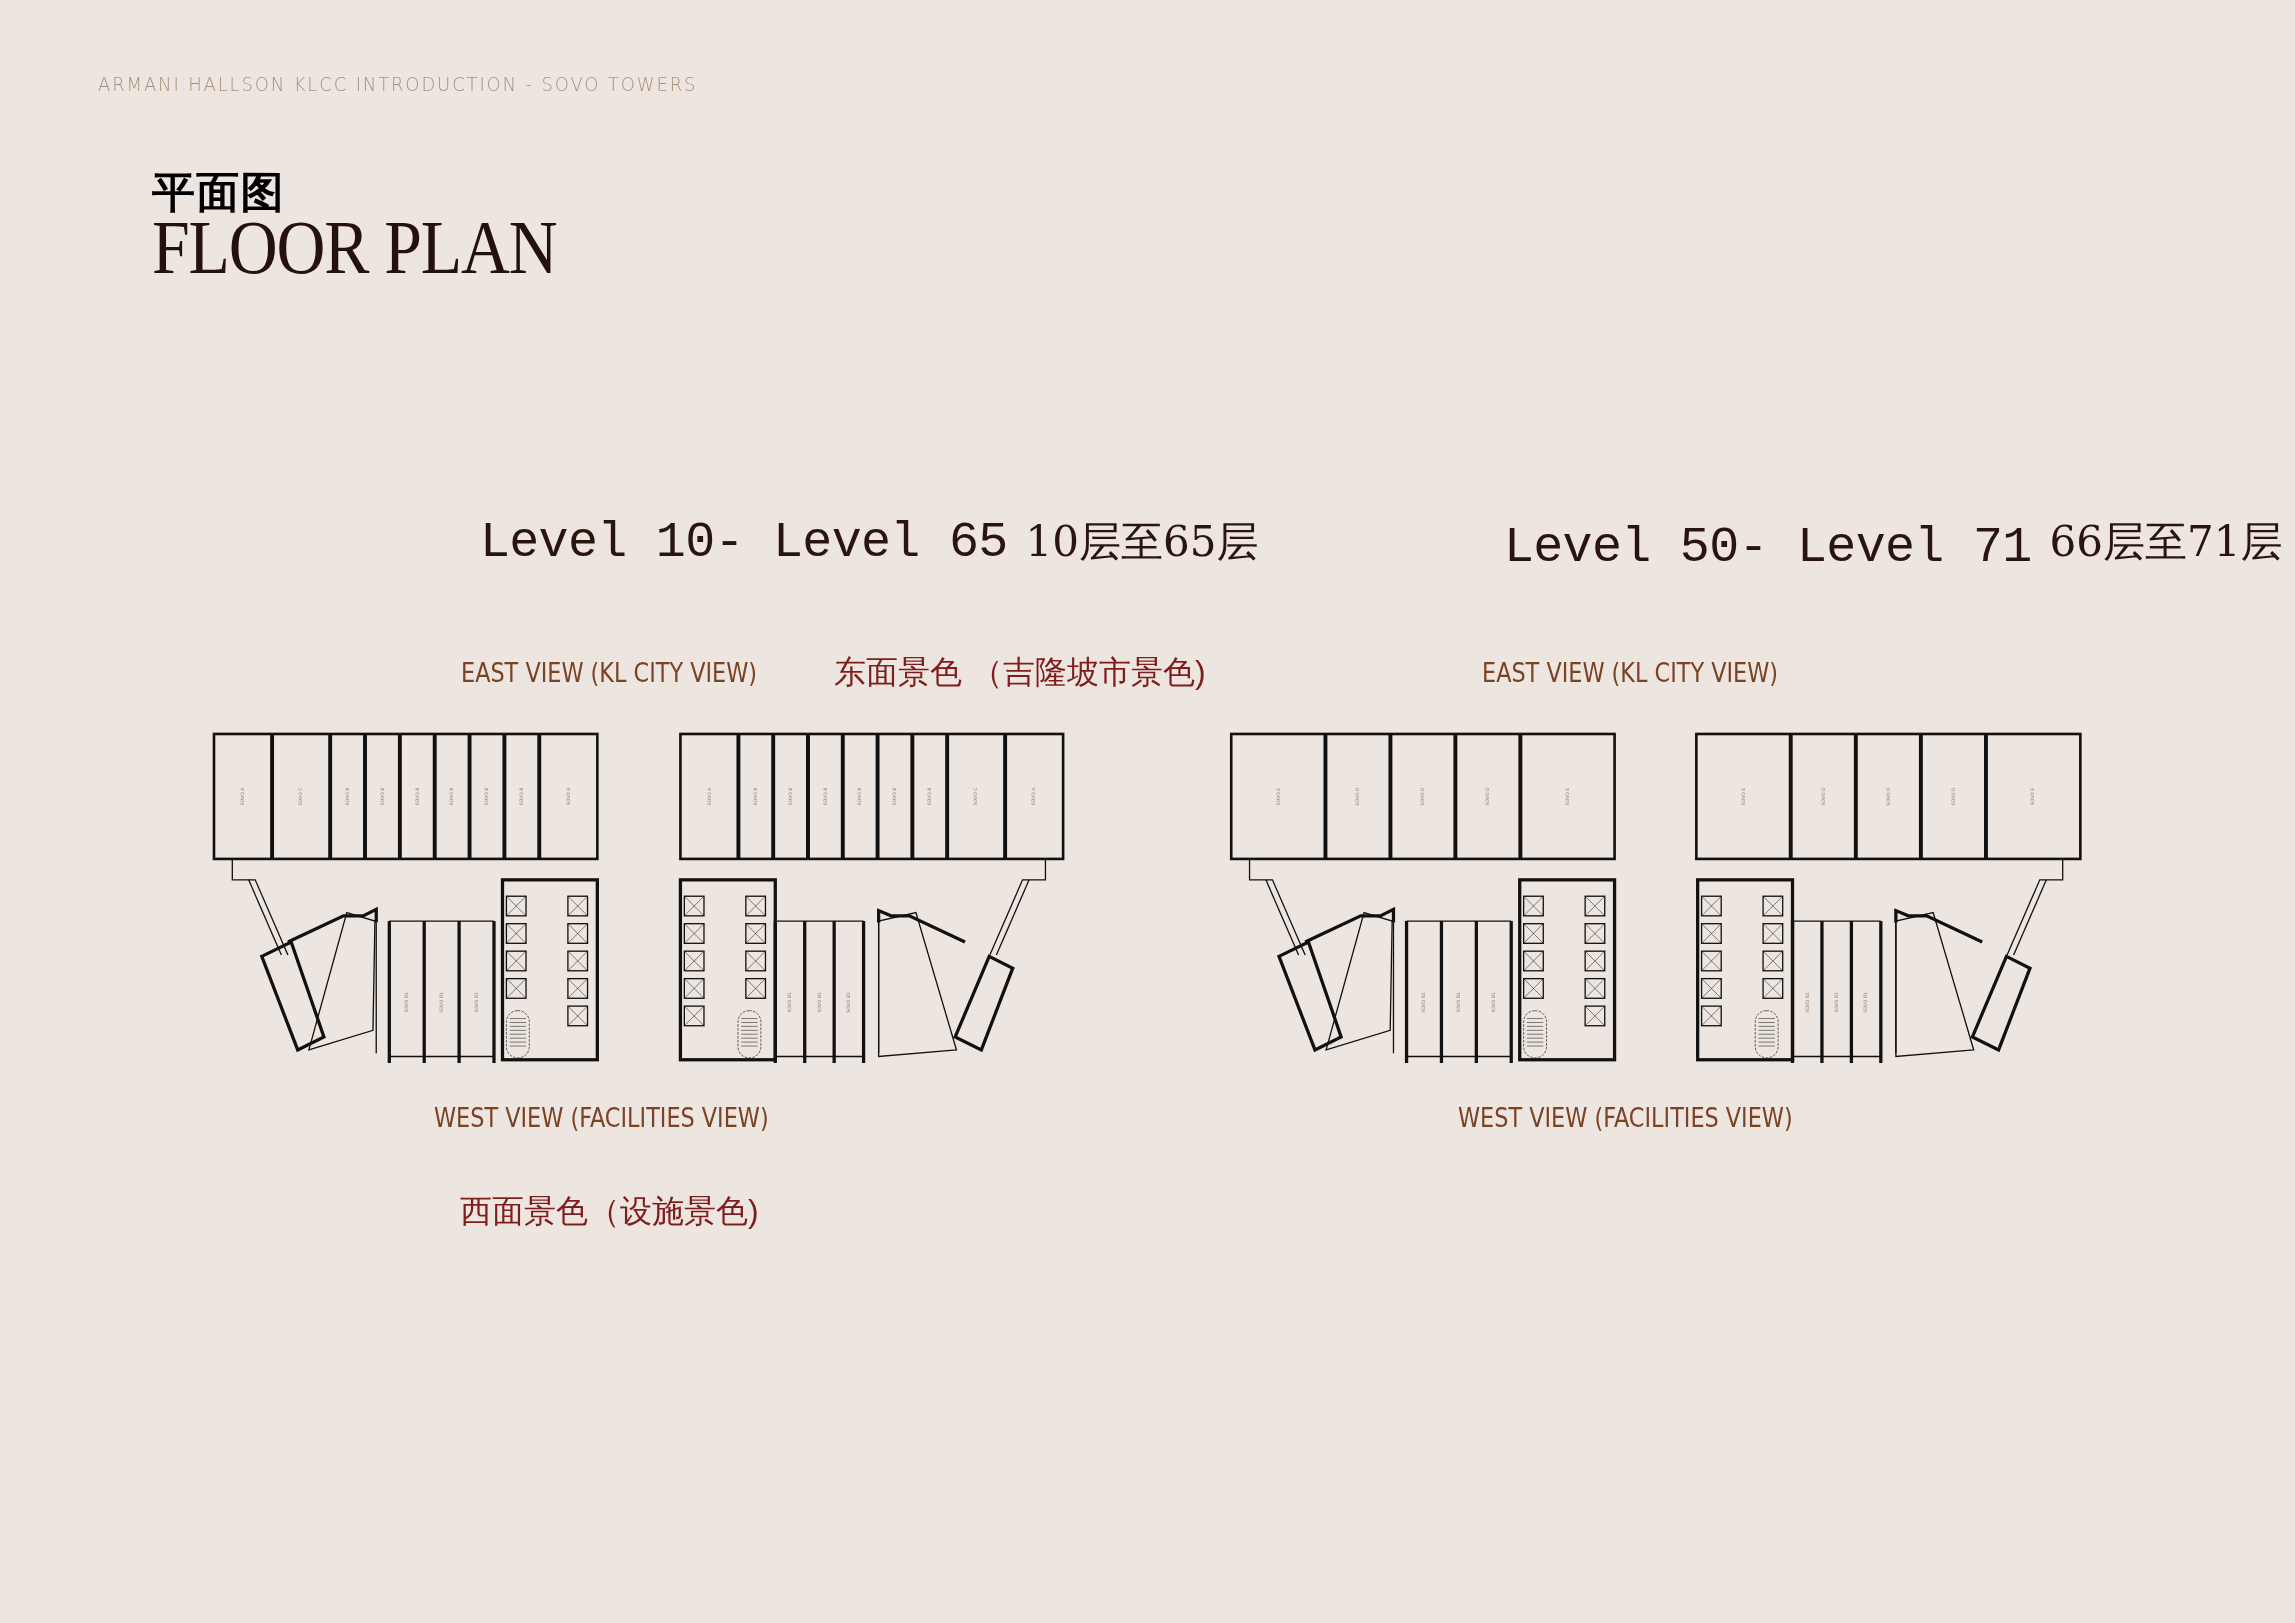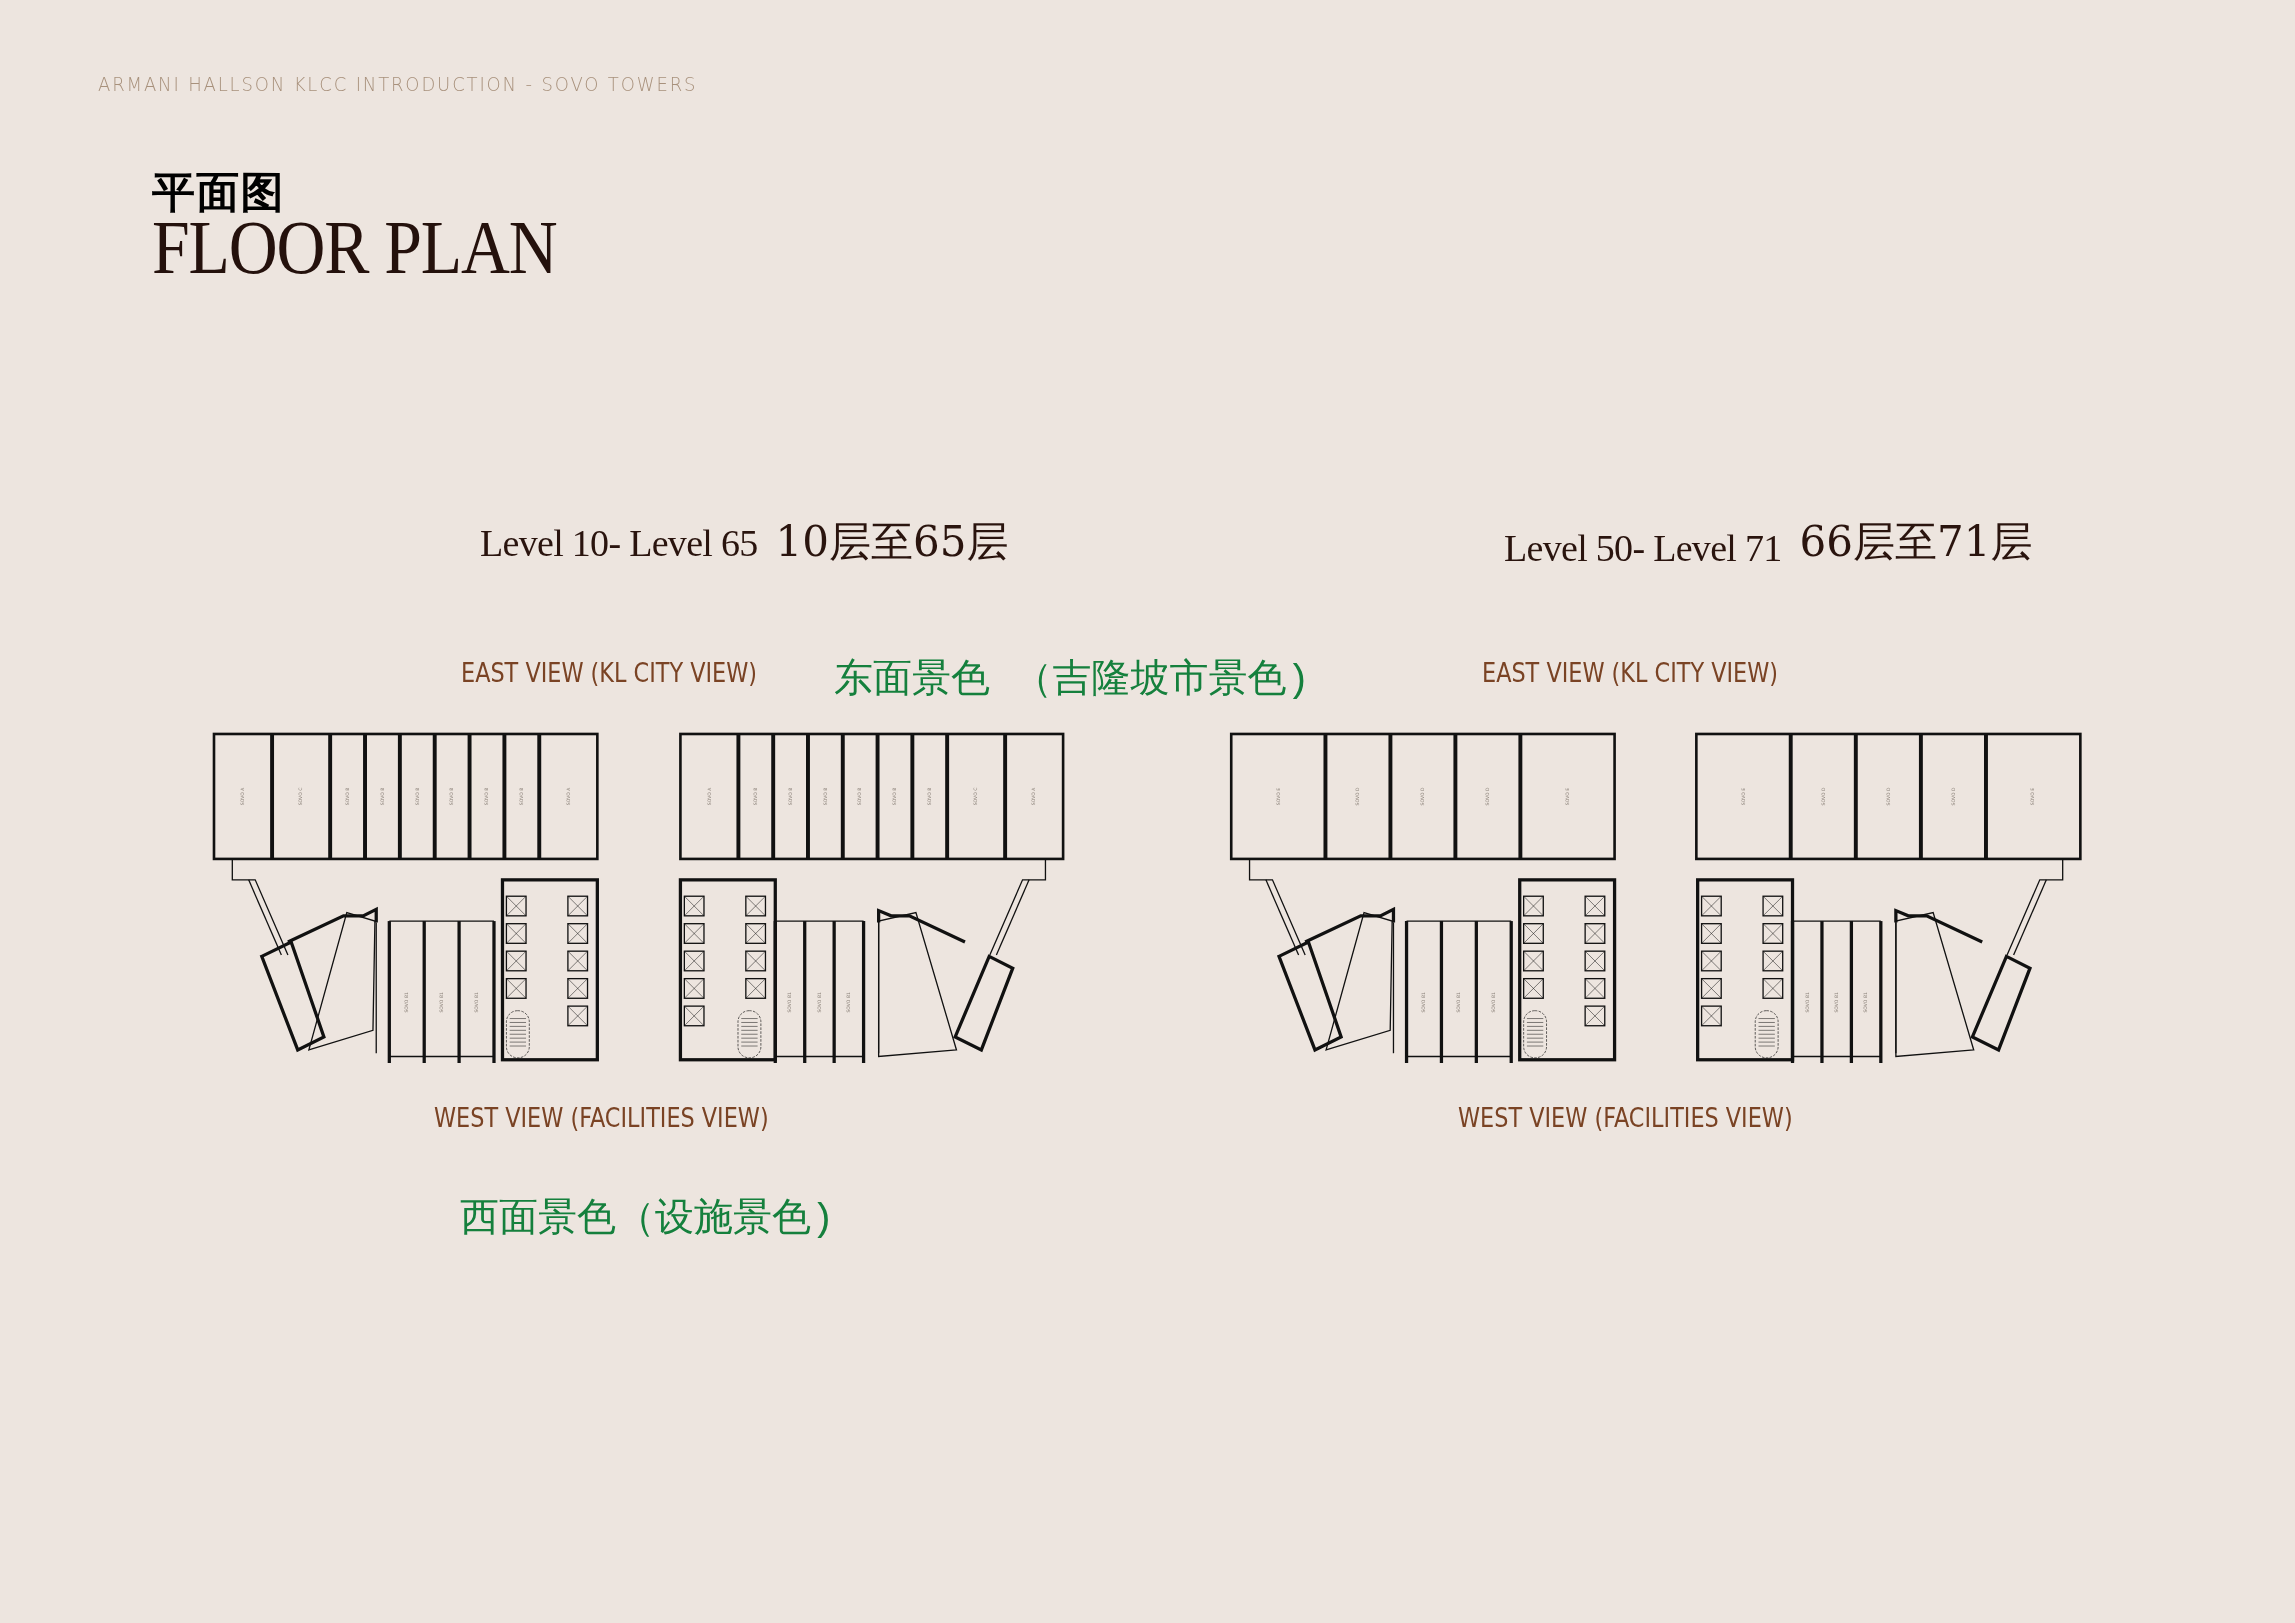--- a/index.html
+++ b/index.html
@@ -2,24 +2,24 @@
 <html style="font-size:10.5px"><head>
 <meta charset="utf-8">
 <style>
   html,body{margin:0;padding:0;}
   body{width:2295px;height:1623px;background:#ede5df;position:relative;overflow:hidden;font-family:"Liberation Sans",sans-serif;color:#2a140e;}
   .abs{position:absolute;}
   .doc-header{left:98px;top:73px;font-size:19.6px;letter-spacing:2px;color:#a8917c;font-family:"DejaVu Sans",sans-serif;font-weight:300;transform:scaleX(0.92);transform-origin:left;}
   .title-cn{left:152px;top:164px;font-size:43px;font-weight:bold;font-family:"DejaVu Serif",serif;color:#000000;letter-spacing:1.3px;}
   .title-en{left:152px;top:209px;font-size:77px;font-family:"Liberation Serif",serif;color:#24110c;letter-spacing:-1.3px;transform:scaleX(0.88);transform-origin:left;line-height:1;}
   .level{font-family:"Liberation Serif",serif;color:#2a140e;white-space:nowrap;}
-  .level .en{font-size:38px;letter-spacing:-0.7px;}
+  .level .en{font-size:50px;letter-spacing:-0.7px;font-family:Liberation Mono, monospace;}
   .level .cn{font-size:42px;margin-left:18px;font-family:"DejaVu Serif",serif;}
   .view-label{font-family:"DejaVu Sans",sans-serif;font-size:26px;color:#7a4324;white-space:nowrap;transform:scaleX(0.86);transform-origin:left;}
-  .view-cn{font-family:Liberation Mono, monospace;font-size:39px;color:#15803d;white-space:nowrap;}
+  .view-cn{font-family:Liberation Sans, sans-serif;font-size:32px;color:#7f1d1d;white-space:nowrap;}
   svg.plan{position:absolute;overflow:visible;}
   .unit-label{font-family:"DejaVu Sans",sans-serif;font-size:7px;fill:#8a8078;}
 </style>
 </head>
 <body>
 
 <div class="abs doc-header">ARMANI HALLSON KLCC INTRODUCTION - SOVO TOWERS</div>
 <div class="abs title-cn">平面图</div>
 <div class="abs title-en">FLOOR PLAN</div>
 

